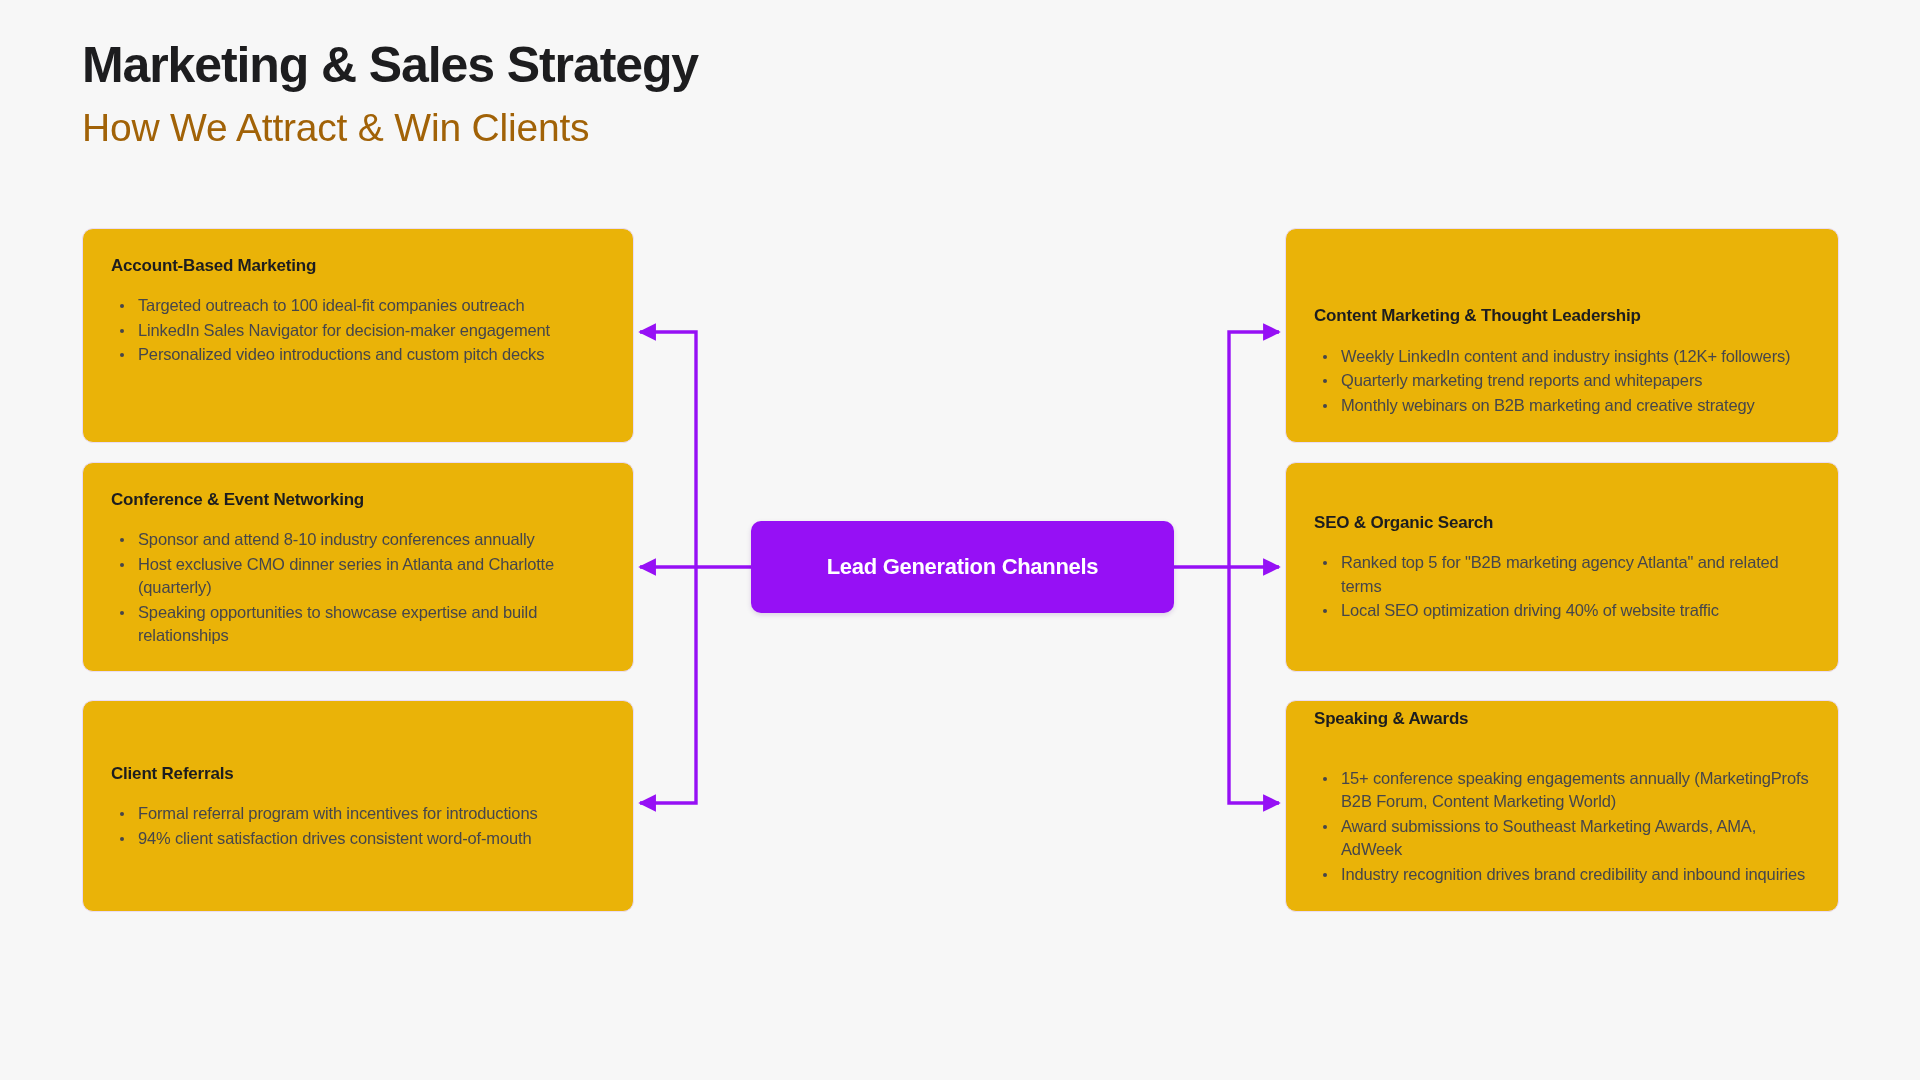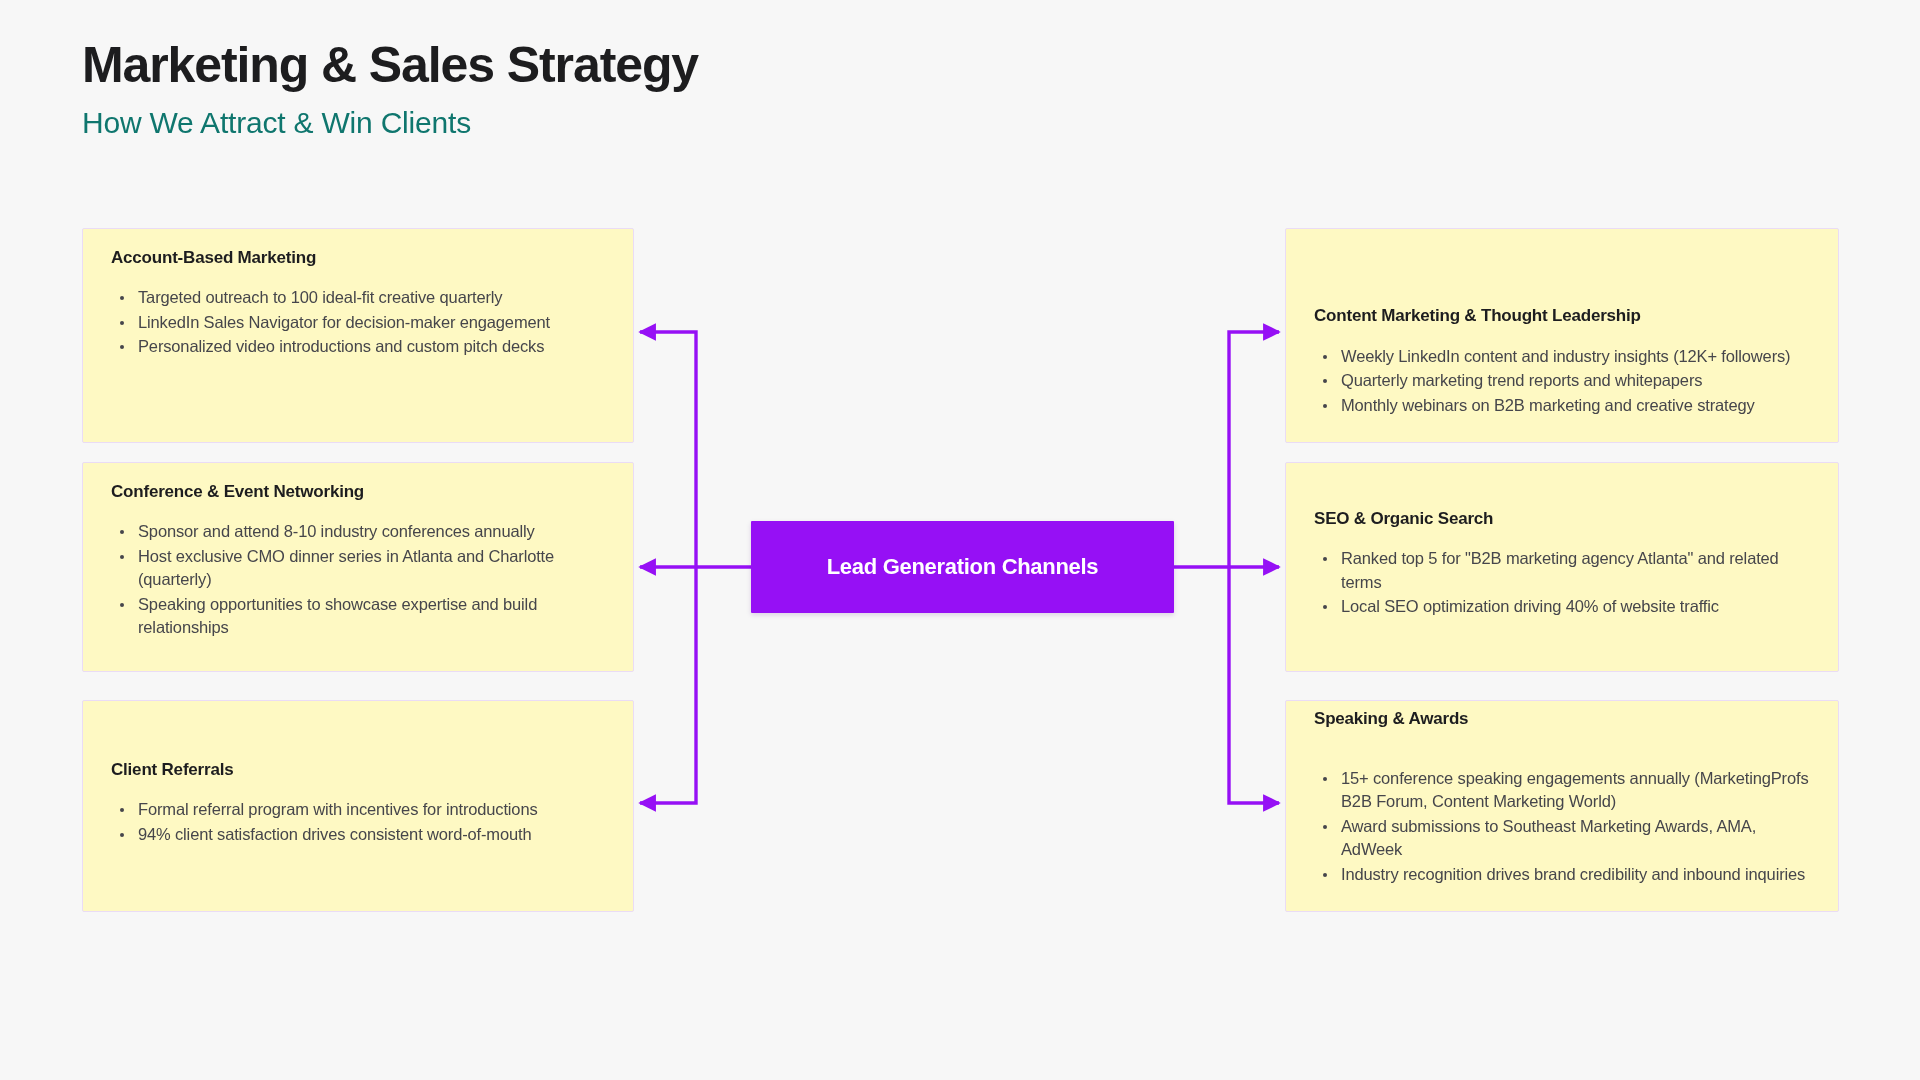--- a/index.html
+++ b/index.html
@@ -21,43 +21,43 @@
   .header { position: absolute; left: 82px; top: 38px; }
   .page-title {
     font-size: 50px;
     font-weight: 700;
     color: #1d1d1f;
     letter-spacing: -1.1px;
     line-height: 1.08;
     white-space: nowrap;
   }
   .page-subtitle {
-    font-size: 30px;
+    font-size: 39px;
     font-weight: 400;
-    color: #0f766e;
+    color: #a16207;
     letter-spacing: -0.2px;
     margin-top: 14px;
     white-space: nowrap;
   }
 
   
   #wires {
     position: absolute;
     left: 0; top: 0;
     width: 1920px; height: 1080px;
     pointer-events: none;
   }
 
   
   .card {
     position: absolute;
-    background: #fef9c3;
+    background: #eab308;
     border: 1px solid #eadcf5;
-    border-radius: 2px;
-    padding: 18px 28px 24px 28px;
+    border-radius: 11px;
+    padding: 26px 28px 24px 28px;
     display: flex;
     flex-direction: column;
   }
   .card-title {
     font-size: 17px;
     font-weight: 700;
     color: #1d1d1f;
     letter-spacing: -0.2px;
     line-height: 1.25;
     margin-bottom: 18px;
@@ -96,21 +96,21 @@
   .c-awards     { top: 700px; height: 212px; justify-content: flex-end; gap: 20px; }
 
   
   .hub {
     position: absolute;
     left: 751px;
     top: 521px;
     width: 423px;
     height: 92px;
     background: #9610f5;
-    border-radius: 1px;
+    border-radius: 10px;
     display: flex;
     align-items: center;
     justify-content: center;
     box-shadow: 0 2px 5px rgba(80, 10, 130, 0.16);
   }
   .hub-label {
     color: #ffffff;
     font-size: 22px;
     font-weight: 700;
     letter-spacing: -0.3px;
@@ -154,21 +154,21 @@
       <path d="M 1174 567 L 1279 567" fill="none" stroke="#9610f5" stroke-width="3.4" marker-end="url(#arrowR)"></path>
     </g>
     <g>
       <path d="M 1229 567 L 1229 803 L 1279 803" fill="none" stroke="#9610f5" stroke-width="3.4" marker-end="url(#arrowR)"></path>
     </g>
   </svg>
 
   <div class="card card-left c-abm">
     <div class="card-title">Account-Based Marketing</div>
     <ul class="card-list">
-      <li>Targeted outreach to 100 ideal-fit creative quarterly</li>
+      <li>Targeted outreach to 100 ideal-fit companies outreach</li>
       <li>LinkedIn Sales Navigator for decision-maker engagement</li>
       <li>Personalized video introductions and custom pitch decks</li>
     </ul>
   </div>
 
   <div class="card card-left c-conference">
     <div class="card-title">Conference &amp; Event Networking</div>
     <ul class="card-list">
       <li>Sponsor and attend 8-10 industry conferences annually</li>
       <li>Host exclusive CMO dinner series in Atlanta and Charlotte (quarterly)</li>

